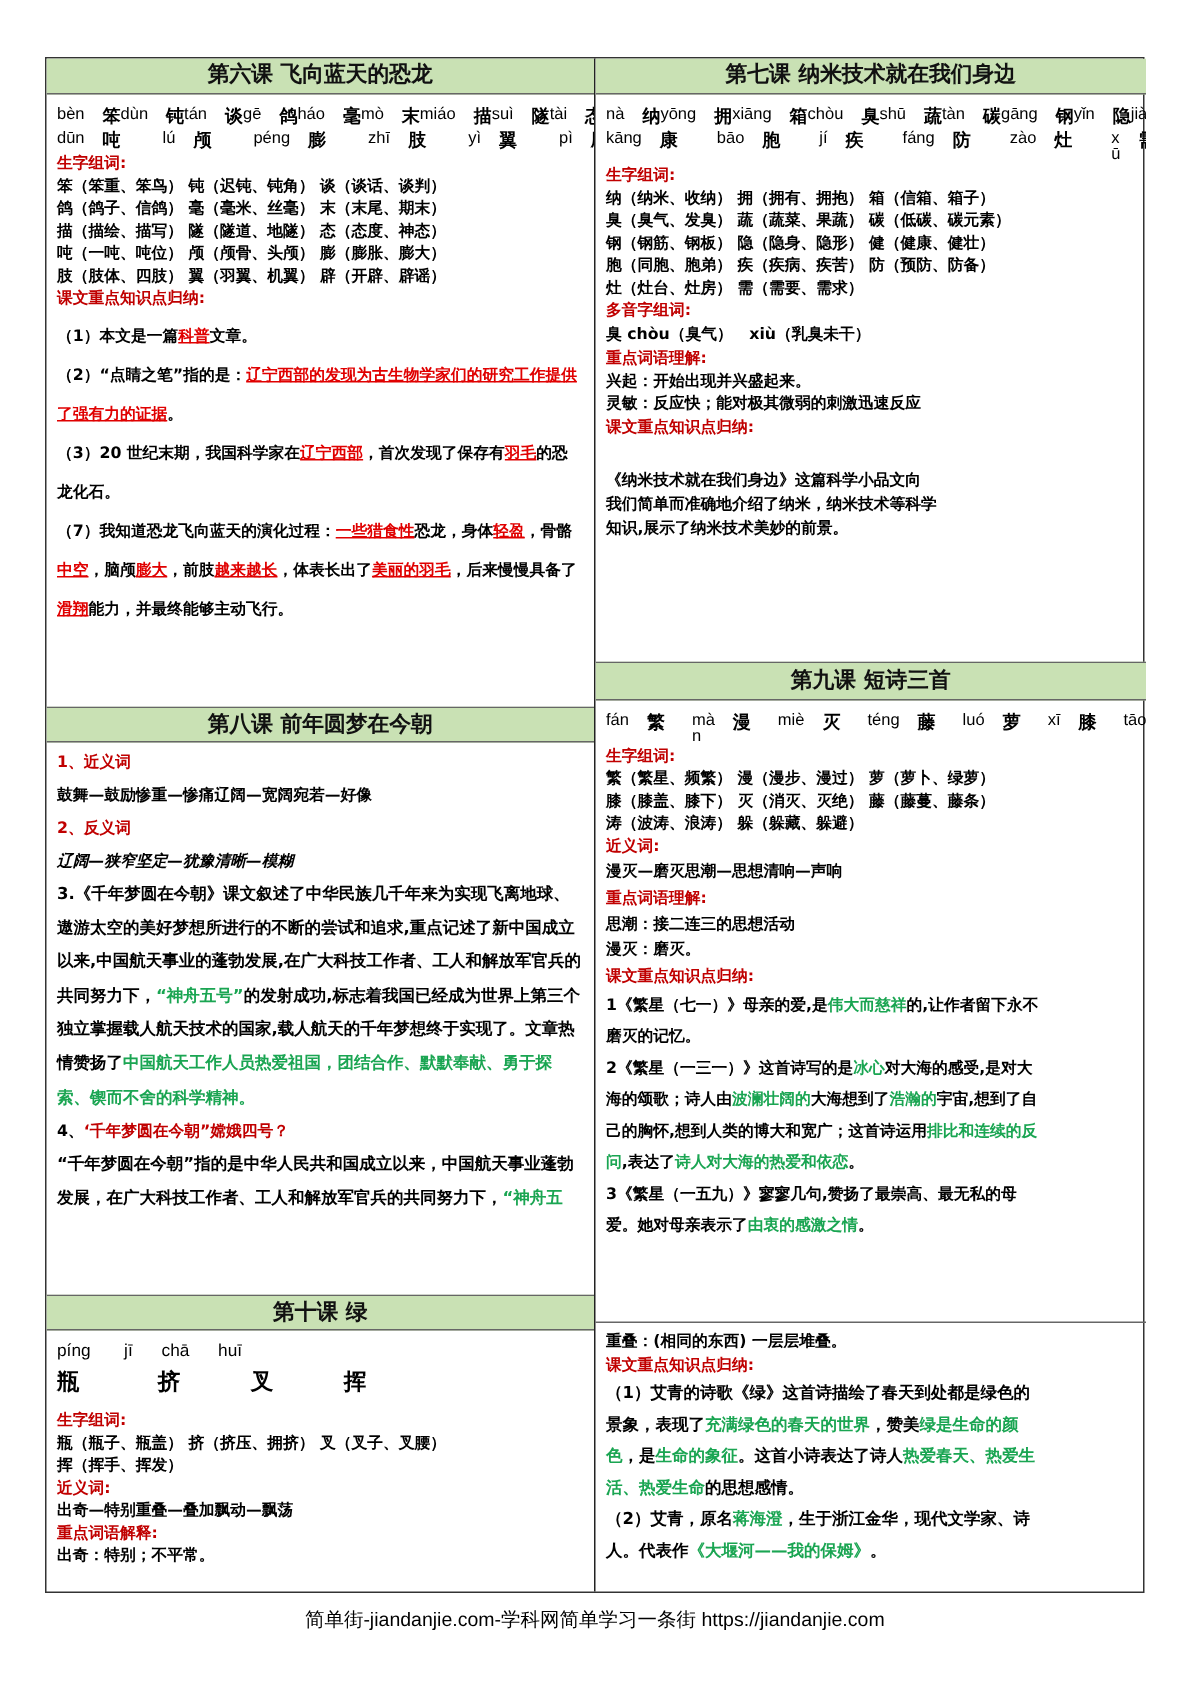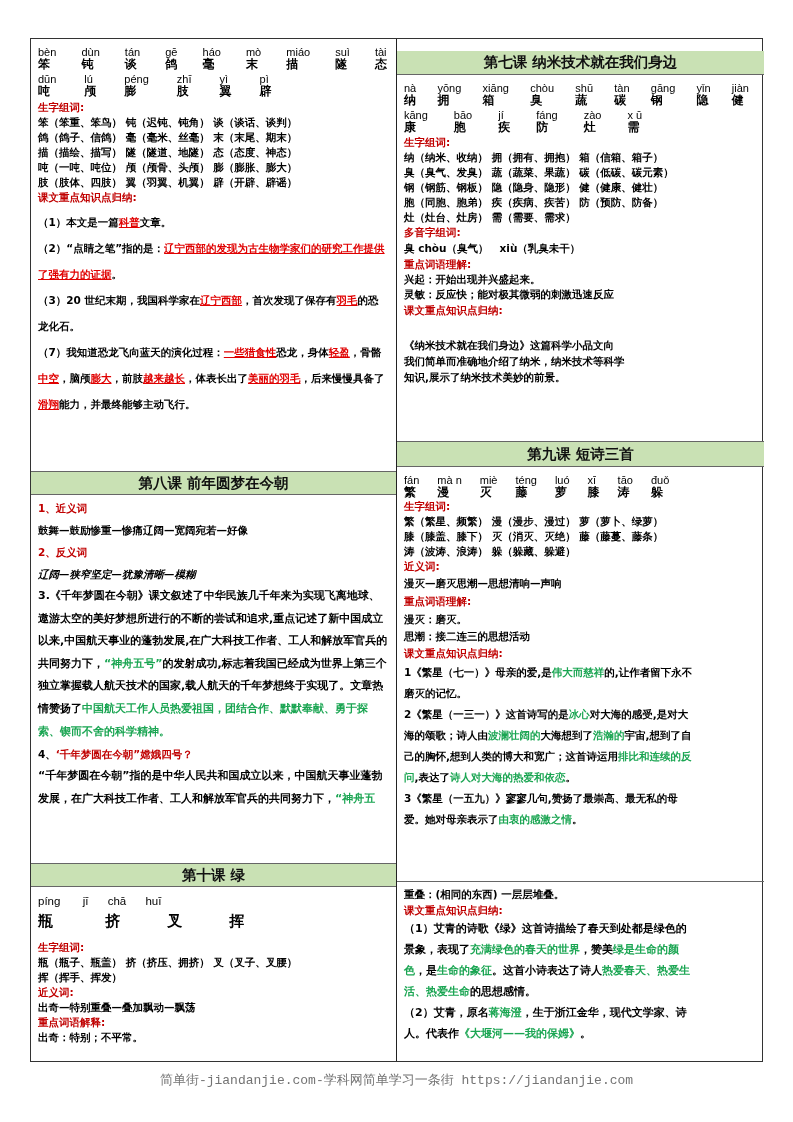--- a/index.html
+++ b/index.html
@@ -7,41 +7,42 @@
   body { font-family: "DejaVu Sans", "Liberation Sans", sans-serif; color: #000; position: relative; }
   .sheet { position: absolute; left: 30px; top: 38px; width: 733px; height: 1024px; border: 1px solid #333; }
   .col { position: absolute; top: 0; bottom: 0; }
   .col.left { left: 0; width: 366px; border-right: 1px solid #222; }
   .col.right { left: 366px; width: 367px; }
   .cell { position: absolute; left: 0; right: 0; overflow: hidden; }
   .hdr { height: 24px; background: #c9e1b4; border-bottom: 1px solid #666; border-top: 1px solid #666;
          text-align: center; font-weight: bold; font-size: 14.5px; line-height: 22px; color: #111; }
   .body { padding: 3px 7px 0 7px; font-size: 10.5px; font-weight: bold; }
   .py-row { display: flex; flex-wrap: nowrap; }
-  .py { display: flex; flex-direction: column; align-items: flex-start; line-height: 11px; }
+  .py { display: flex; flex-direction: row; align-items: flex-start; line-height: 11px; gap: 12px; }
   .py .p { font-size: 11px; font-weight: normal; font-family: "Liberation Sans", sans-serif; }
   .py .c { font-size: 12px; font-weight: bold; line-height: 13px; }
   .red { color: #c00000; }
   .ul { color: #e00000; text-decoration: underline; }
   .grn { color: #1aa552; }
   .line { line-height: 15px; white-space: nowrap; }
   .para { line-height: 26px; }
   .para15 { line-height: 19px; }
   .pinyin-line { font-weight: normal; font-family: "Liberation Sans", sans-serif; font-size: 11.5px; letter-spacing: 0; }
-  .footer { position: absolute; left: 0; right: 0; top: 1071px; text-align: center; font-size: 13px; color: #737373;
-            font-family: Liberation Mono, monospace; }
+  .footer { position: absolute; left: 0; right: 0; top: 1071px; text-align: center; font-size: 13px; color: #000000;
+            font-family: Liberation Sans, sans-serif; }
 </style>
 </head>
 <body>
 
 <div class="sheet">
 
   <div class="col left">
 
     <div class="cell" style="top:0; height:433px;">
+      <div class="hdr" style="border-top:none;">第六课  飞向蓝天的恐龙</div>
       <div class="body">
         <div class="py-row" id="l6r1" style="justify-content:space-between; padding-right:2px; margin-top:5px;">
             <div class="py">
               <span class="p">bèn</span>
               <span class="c">笨</span>
             </div>
             <div class="py">
               <span class="p">dùn</span>
               <span class="c">钝</span>
             </div>
@@ -152,21 +153,21 @@
         <div class="line red">近义词:</div>
         <div class="line">出奇—特别重叠—叠加飘动—飘荡</div>
         <div class="line red">重点词语解释:</div>
         <div class="line">出奇：特别；不平常。</div>
       </div>
     </div>
   </div>
 
   <div class="col right">
 
-    <div class="cell" style="top:12px; height:370px;">
+    <div class="cell" style="top:0; height:370px;">
       <div class="hdr" style="border-top:none;">第七课  纳米技术就在我们身边</div>
       <div class="body">
         <div class="py-row" id="l7r1" style="justify-content:space-between; padding-right:8px; margin-top:5px;">
             <div class="py">
               <span class="p">nà</span>
               <span class="c">纳</span>
             </div>
             <div class="py">
               <span class="p">yōng</span>
               <span class="c">拥</span>
@@ -281,22 +282,22 @@
               <span class="c">躲</span>
             </div>
           </div>
         <div class="line red">生字组词:</div>
         <div class="line">繁（繁星、频繁） 漫（漫步、漫过） 萝（萝卜、绿萝）</div>
         <div class="line">膝（膝盖、膝下） 灭（消灭、灭绝） 藤（藤蔓、藤条）</div>
         <div class="line">涛（波涛、浪涛） 躲（躲藏、躲避）</div>
         <div class="line red">近义词:</div>
         <div class="line" style="line-height:18px;">漫灭—磨灭思潮—思想清响—声响</div>
         <div class="line red" style="line-height:18px;">重点词语理解:</div>
+        <div class="line" style="line-height:16px;">思潮：接二连三的思想活动</div>
         <div class="line" style="line-height:18px;">漫灭：磨灭。</div>
-        <div class="line" style="line-height:16px;">思潮：接二连三的思想活动</div>
         <div class="line red" style="line-height:18px;">课文重点知识点归纳:</div>
         <div style="line-height:21px; padding-right:60px;">
           <span>1《繁星（七一）》母亲的爱,是</span><span class="grn">伟大而慈祥</span><span>的,让作者留下永不磨灭的记忆。</span>
         </div>
         <div style="line-height:21px; padding-right:60px;">
           <span>2《繁星（一三一）》这首诗写的是</span><span class="grn">冰心</span><span>对大海的感受,是对大海的颂歌；诗人由</span><span class="grn">波澜壮阔的</span><span>大海想到了</span><span class="grn">浩瀚的</span><span>宇宙,想到了自己的胸怀,想到人类的博大和宽广；这首诗运用</span><span class="grn">排比和连续的反问</span><span>,表达了</span><span class="grn">诗人对大海的热爱和依恋</span><span>。</span>
         </div>
         <div style="line-height:21px; padding-right:60px;">
           <span>3《繁星（一五九）》寥寥几句,赞扬了最崇高、最无私的母爱。她对母亲表示了</span><span class="grn">由衷的感激之情</span><span>。</span>
         </div>

